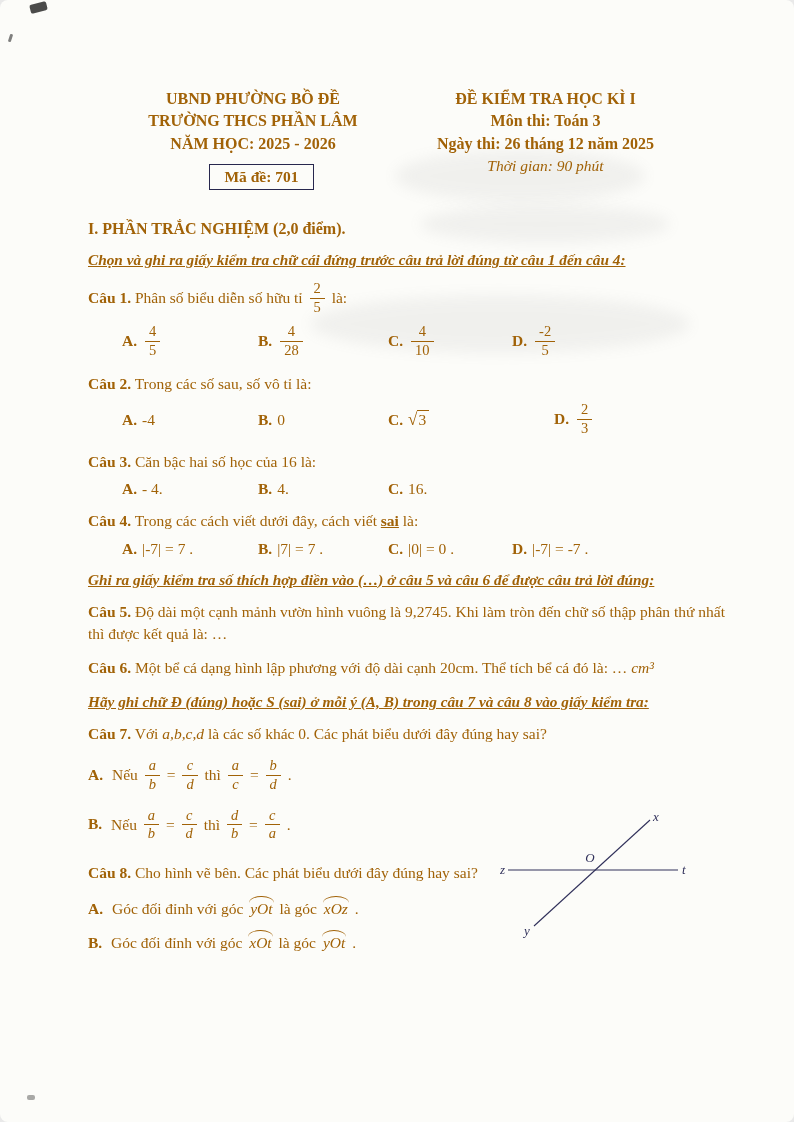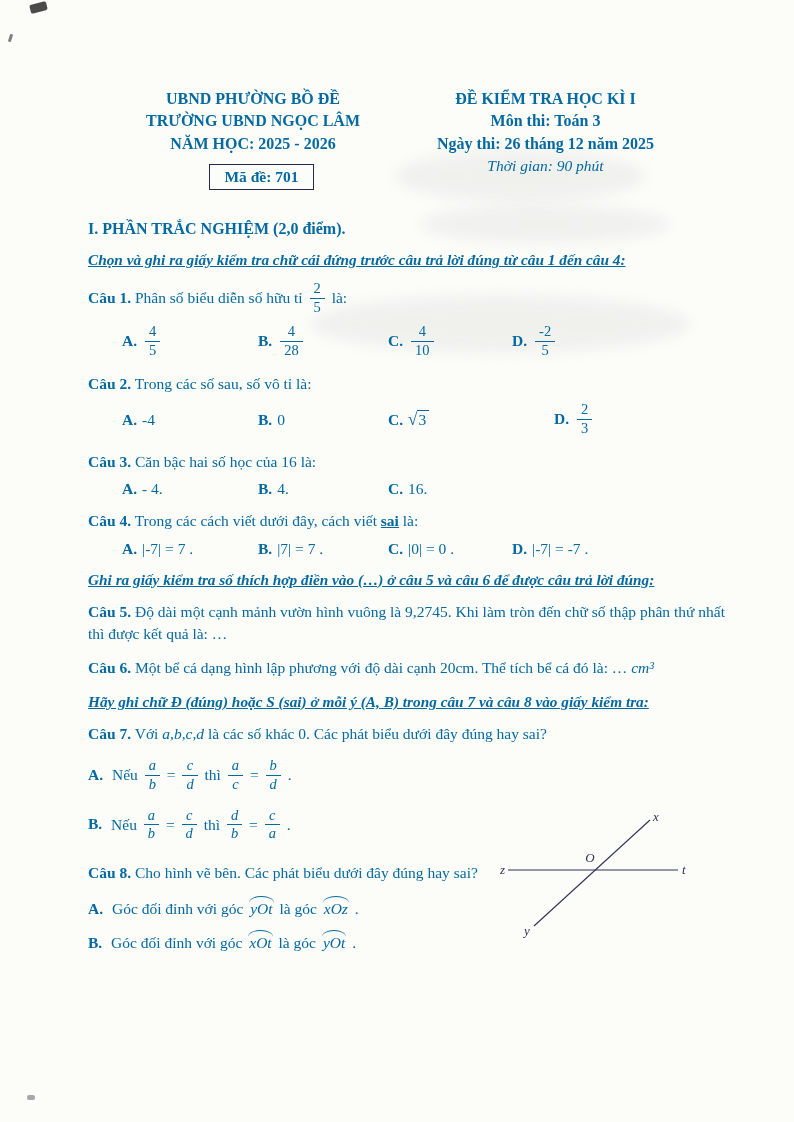--- a/index.html
+++ b/index.html
@@ -5,22 +5,23 @@
   * { margin:0; padding:0; box-sizing:border-box; }
   html,body { width:794px; }
   body {
     font-family:"Liberation Serif", serif;
     background:#e9e9e9;
   }
   .page {
     position:relative;
     width:794px; height:1122px;
     background:#fcfcf9;
-    color:#0369a1;
+    color:#a16207;
     overflow:hidden;
+    border-radius:8px;
   }
   
   .artifact { position:absolute; background:#2b2b2b; }
   .artifact-tl { left:30px; top:3px; width:17px; height:9px; transform:rotate(-14deg); border-radius:2px; opacity:.85; }
   .artifact-left { left:9px; top:34px; width:3px; height:8px; transform:rotate(18deg); border-radius:1px; opacity:.6; }
   .artifact-bl { left:27px; bottom:22px; width:8px; height:5px; border-radius:2px; opacity:.4; }
   .smudge { position:absolute; background:#8f8f8f; opacity:.10; filter:blur(7px); border-radius:50%; }
   .smudge-1 { left:395px; top:150px; width:250px; height:52px; }
   .smudge-2 { left:420px; top:205px; width:250px; height:38px; }
   .smudge-3 { left:310px; top:295px; width:380px; height:58px; }
@@ -94,21 +95,21 @@
   <div class="artifact artifact-bl"></div>
   <div class="smudge smudge-1"></div>
   <div class="smudge smudge-2"></div>
   <div class="smudge smudge-3"></div>
 
   <div class="content">
 
     <div class="header">
       <div class="header-left">
         <div class="h-line">UBND PHƯỜNG BỒ ĐỀ</div>
-        <div class="h-line">TRƯỜNG UBND NGỌC LÂM</div>
+        <div class="h-line">TRƯỜNG THCS PHẦN LÂM</div>
         <div class="h-line">NĂM HỌC: 2025 - 2026</div>
         <div class="code-box">Mã đề: 701</div>
       </div>
       <div class="header-right">
         <div class="h-line">ĐỀ KIỂM TRA HỌC KÌ I</div>
         <div class="h-line">Môn thi: Toán 3</div>
         <div class="h-line">Ngày thi: 26 tháng 12 năm 2025</div>
         <div class="h-line italic-line">Thời gian: 90 phút</div>
       </div>
     </div>

